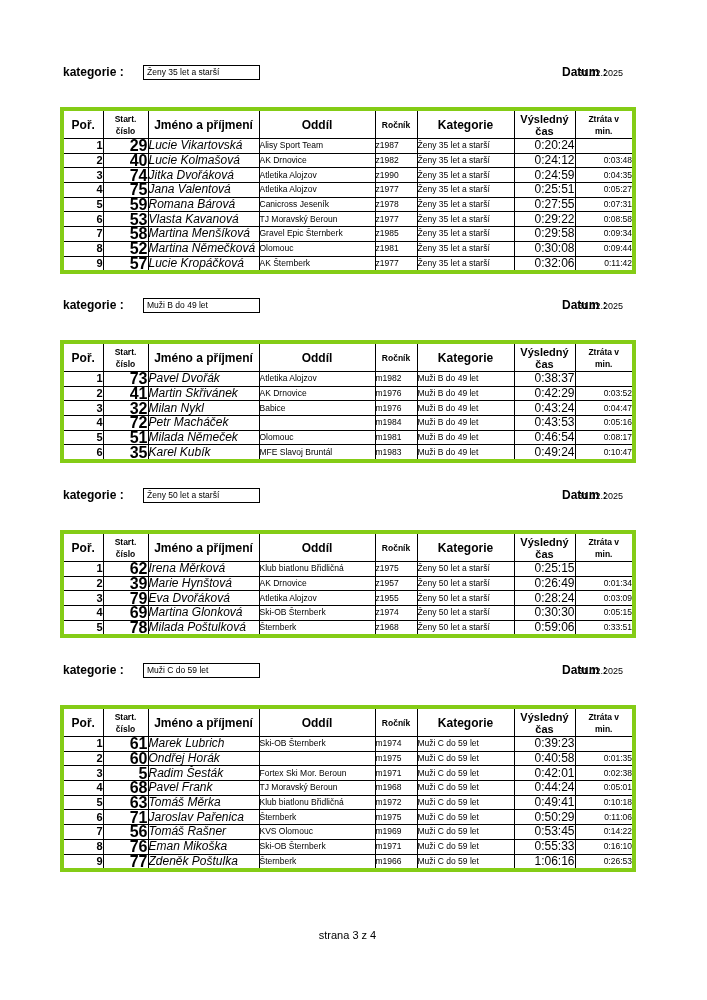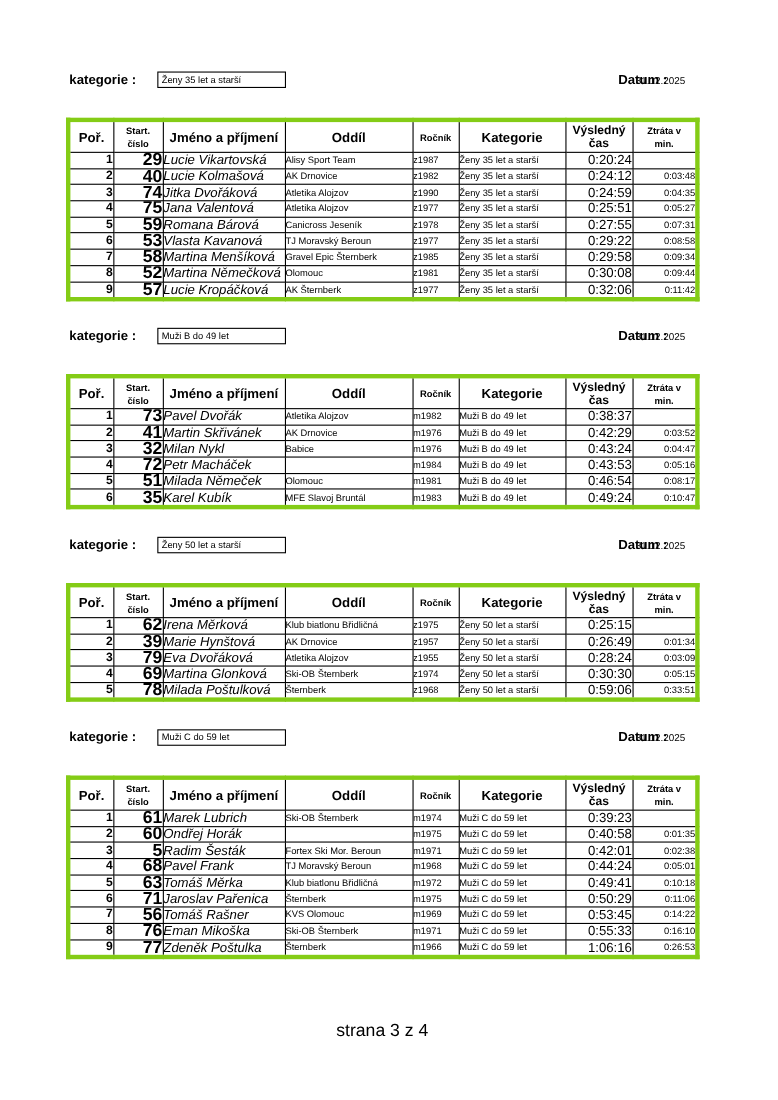--- a/index.html
+++ b/index.html
@@ -22,21 +22,21 @@
   .h-big { font-size: 12px; }
   .h-cas { font-size: 11px; }
   td.c-por { text-align: right; font-weight: bold; font-size: 11px; padding-right: 2px; border-right: 2px solid #000; }
   td.c-start { text-align: right; font-size: 16px; padding-right: 1px; border-right: 2px solid #000; font-weight: bold; }
   td.c-name { font-size: 12px; padding-left: 1px; font-style: italic; }
   td.c-club { font-size: 8.5px; padding-left: 2px; }
   td.c-year { font-size: 8.5px; padding-left: 1px; }
   td.c-cat { font-size: 8.5px; padding-left: 1px; }
   td.c-time { text-align: right; font-size: 12px; padding-right: 2px; }
   td.c-loss { text-align: right; font-size: 8.5px; padding-right: 1px; }
-  .footer { position: absolute; left: 0; width: 707px; top: 929px; text-align: center; font-size: 16px; }
+  .footer { position: absolute; left: 0; width: 707px; top: 929px; text-align: center; font-size: 11px; }
   .footer span { position: relative; left: -6px; }
 </style>
 </head>
 <body>
 
 <div class="section" style="top:64px;">
     <div class="cat-row">
       <span class="cat-label">kategorie :</span>
       <span class="cat-box">Ženy 35 let a starší</span>
       <span class="date-label">Datum :</span>

